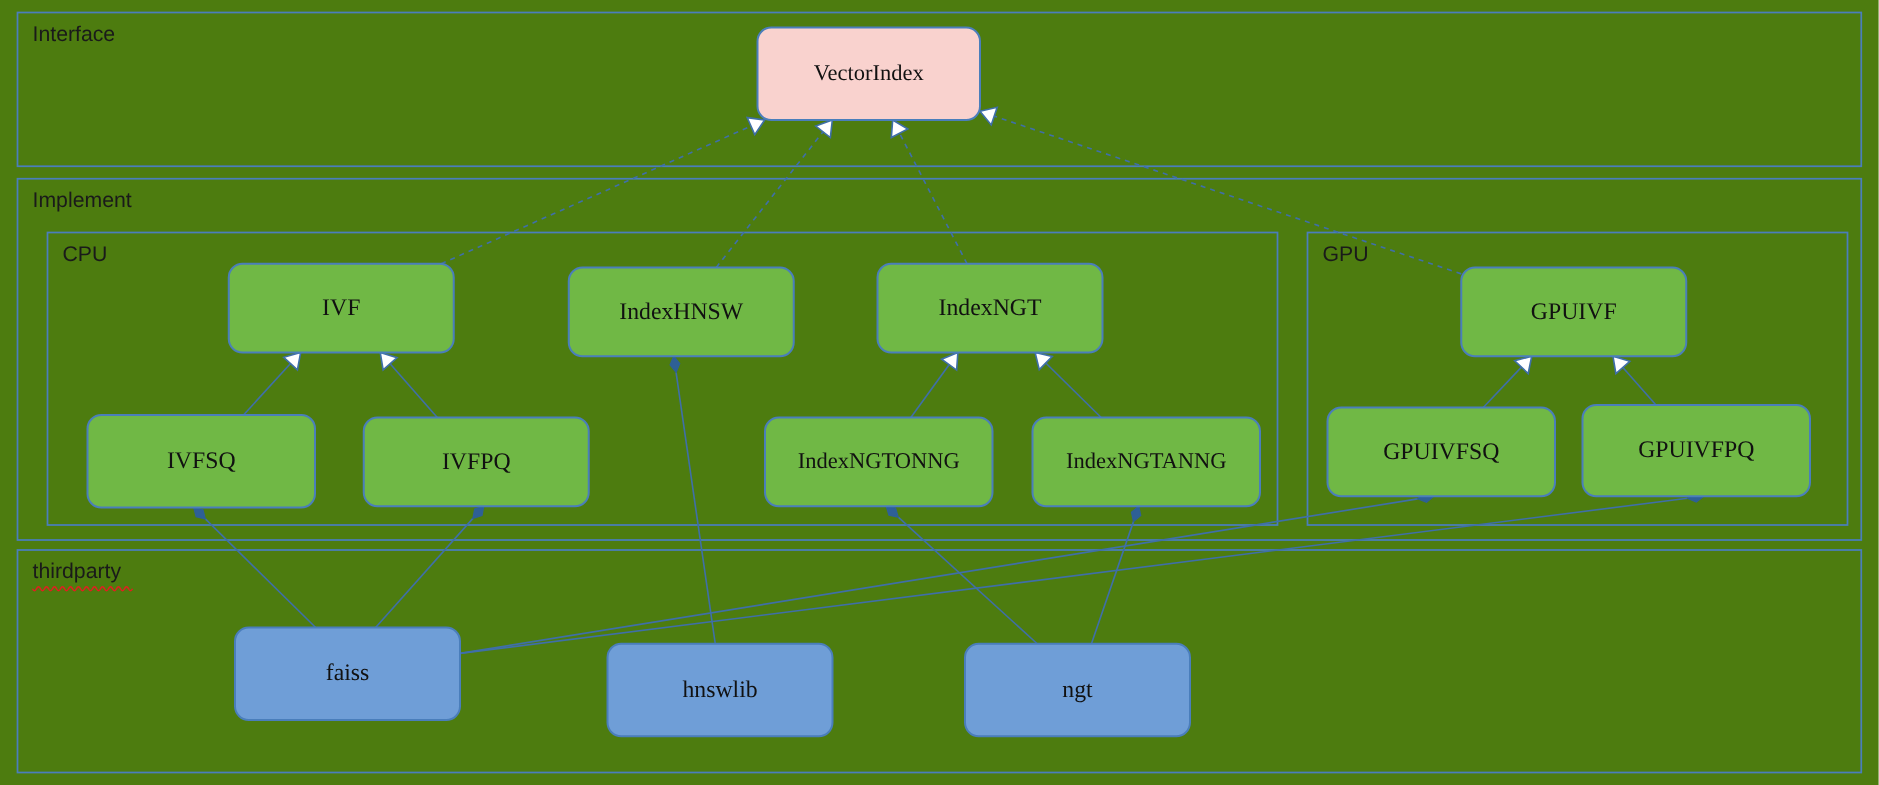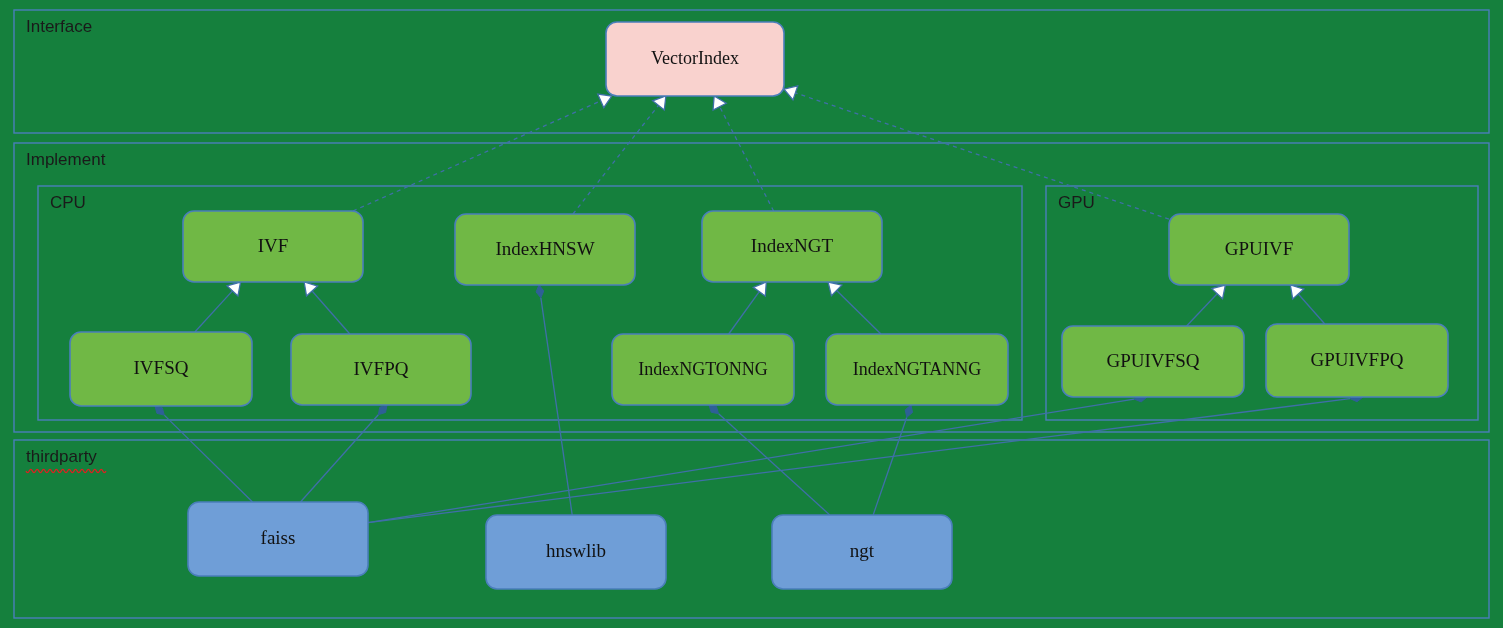--- a/index.html
+++ b/index.html
@@ -1,19 +1,19 @@
 <!DOCTYPE html>
 <html><head>
 <meta charset="utf-8">
 <style>
   html,body{margin:0;padding:0;background:#ffffff;}
   #canvas{
     position:relative;
     width:1503px;height:628px;
-    background:#15803d;
+    background:#4d7c0f;
     font-family:"Liberation Sans", sans-serif;
     overflow:hidden;
   }
   svg.layer{position:absolute;left:0;top:0;width:1503px;height:628px;}
   .group-rect{fill:none;stroke:#4a7ebb;stroke-width:1.4;}
   .group-label{
     font-family:"Liberation Sans", sans-serif;
     font-size:17px;fill:#1a1a1a;
     dominant-baseline:middle;
   }

